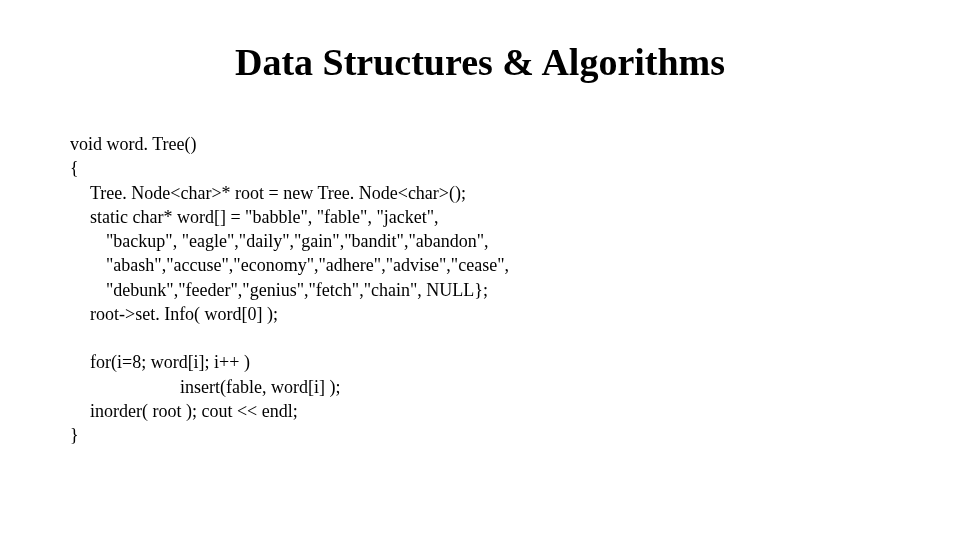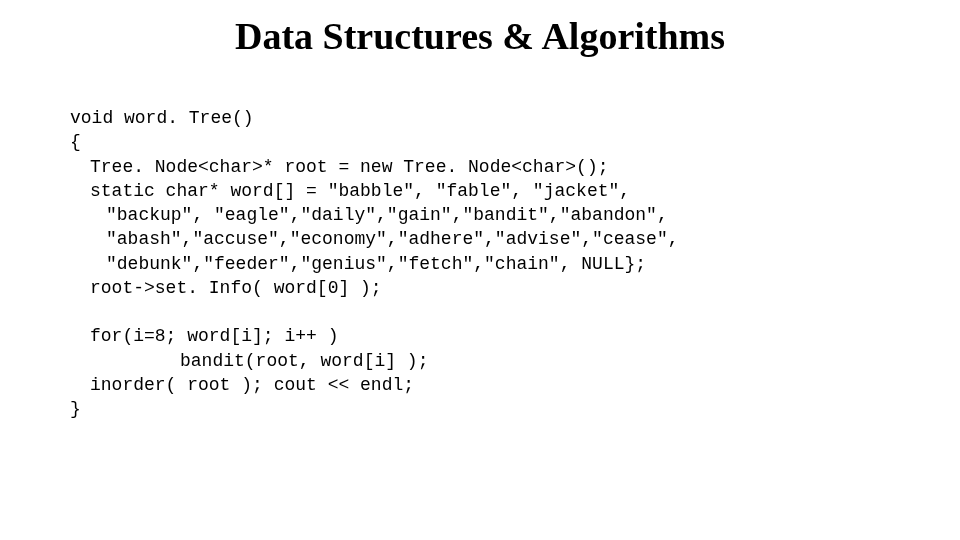--- a/index.html
+++ b/index.html
@@ -1,19 +1,19 @@
 <!DOCTYPE html>
 <html><head>
 <meta charset="utf-8">
 <style>
   * { margin: 0; padding: 0; box-sizing: border-box; }
   html, body { width: 960px; height: 540px; background: #fff; font-family: "Times New Roman", Times, serif; color: #000; }
-  .slide { width: 960px; height: 540px; position: relative; padding: 6px 70px; }
+  .slide { width: 960px; height: 540px; position: relative; padding: 32px 70px; }
   .title { font-size: 38px; font-weight: bold; text-align: center; margin-top: 8px; margin-bottom: 48px; }
-  .code { font-family: Liberation Mono, monospace; font-size: 18px; line-height: 1.35; }
+  .code { font-family: Liberation Serif, serif; font-size: 18px; line-height: 1.35; }
   .l0 { margin-left: 0; }
   .l1 { margin-left: 20px; }
   .l2 { margin-left: 36px; }
   .l3 { margin-left: 110px; }
   .spacer { height: 24px; }
 </style>
 </head>
 <body>
 
 <div class="slide">
@@ -22,17 +22,17 @@
     <div class="l0">void word. Tree()</div>
     <div class="l0">{</div>
     <div class="l1">Tree. Node&lt;char&gt;* root = new Tree. Node&lt;char&gt;();</div>
     <div class="l1">static char* word[] = "babble", "fable", "jacket",</div>
     <div class="l2">"backup", "eagle","daily","gain","bandit","abandon",</div>
     <div class="l2">"abash","accuse","economy","adhere","advise","cease",</div>
     <div class="l2">"debunk","feeder","genius","fetch","chain", NULL};</div>
     <div class="l1">root-&gt;set. Info( word[0] );</div>
     <div class="spacer"></div>
     <div class="l1">for(i=8; word[i]; i++ )</div>
-    <div class="l3">bandit(root, word[i] );</div>
+    <div class="l3">insert(fable, word[i] );</div>
     <div class="l1">inorder( root ); cout &lt;&lt; endl;</div>
     <div class="l0">}</div>
   </div>
 </div>
 
 </body></html>

